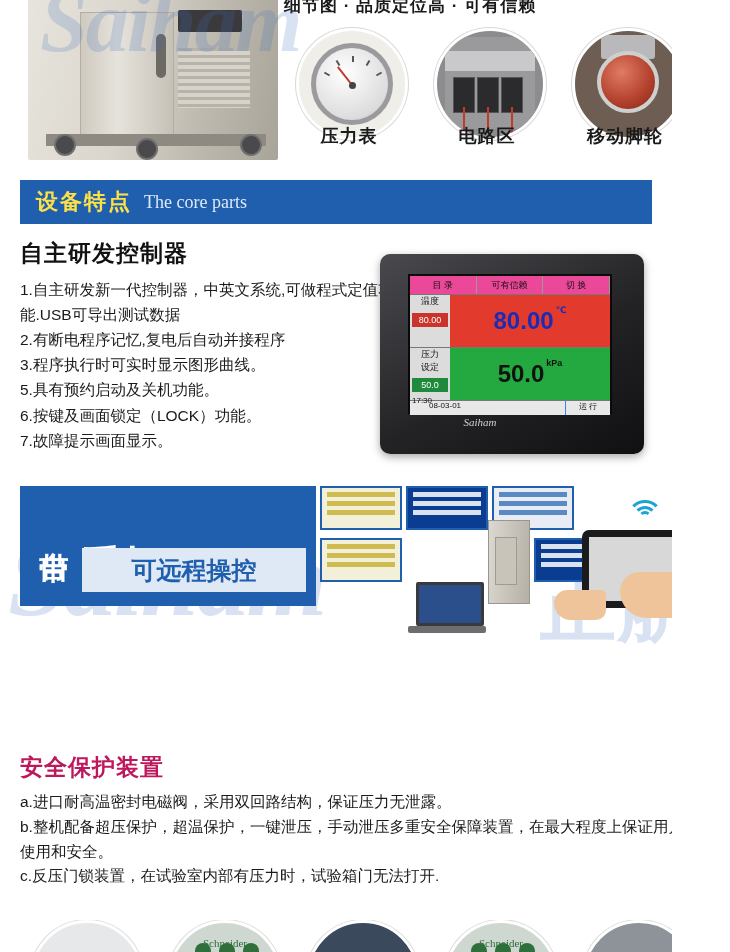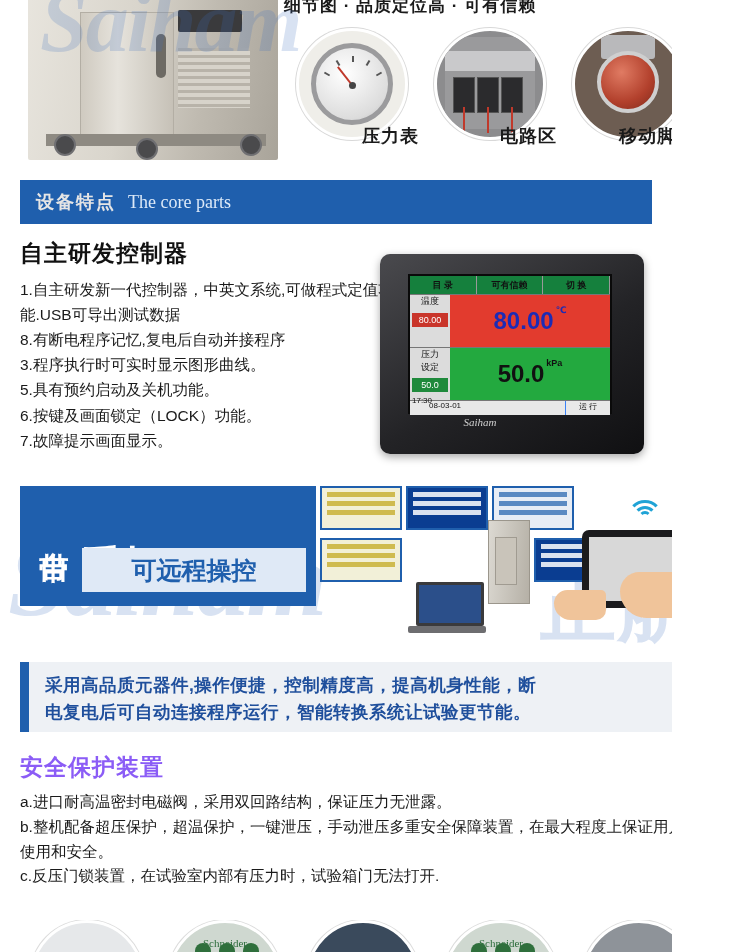--- a/index.html
+++ b/index.html
@@ -74,55 +74,55 @@
   .elec-rail{position:absolute;left:0;top:14px;width:100%;height:20px;background:#c9c9cb;}
   .elec-unit{position:absolute;top:40px;width:20px;height:34px;background:#2b2b2d;border:1px solid #555;}
   .elec-wire{position:absolute;width:2px;height:26px;background:#c0392b;top:70px;}
   .caster-photo-wheel{
     position:absolute;left:22px;top:20px;width:62px;height:62px;border-radius:50%;
     background:radial-gradient(circle at 38% 32%,#e07b63,#b2402c 60%,#7e2a1c);
     border:4px solid #cfcfcf;box-sizing:border-box;
   }
   .caster-photo-fork{position:absolute;left:26px;top:4px;width:54px;height:24px;background:#b9b9bb;border-radius:3px;}
   .cap{
-    position:absolute;top:124px;width:140px;text-align:right;
+    position:absolute;top:124px;width:140px;text-align:center;
     font-size:18px;font-weight:bold;color:#1a1a1a;letter-spacing:1px;
   }
   .cap-1{left:279px;}
   .cap-2{left:417px;}
   .cap-3{left:555px;}
 
   
   .section-bar{
     margin:12px 20px 0 20px;height:44px;background:#1f5fad;
     display:flex;align-items:center;padding-left:16px;box-sizing:border-box;
     position:relative;z-index:6;
   }
-  .section-bar .cn{color:#e5e5e5;font-size:18px;font-weight:bold;letter-spacing:2px;}
+  .section-bar .cn{color:#fde047;font-size:22px;font-weight:bold;letter-spacing:2px;}
   .section-bar .en{color:#dce9f8;font-size:18px;margin-left:12px;font-family:"Liberation Serif",serif;}
 
   .h2cn{
     margin:14px 0 8px 20px;font-size:23px;font-weight:bold;color:#111;letter-spacing:1px;
     position:relative;z-index:6;
   }
   .bullets{
     margin:0 0 0 20px;width:390px;font-size:15.5px;line-height:1.62;color:#1a1a1a;
     position:relative;z-index:6;
   }
   .bullets div{white-space:nowrap;}
   .bullets .wrap2{white-space:normal;width:375px;}
 
   
   .hmi{
     position:absolute;right:28px;top:254px;width:264px;height:200px;
     background:linear-gradient(150deg,#4a4a4e,#232326 55%,#101012);
     border-radius:10px;box-shadow:0 3px 8px rgba(0,0,0,.35);z-index:6;
   }
   .hmi-screen{position:absolute;left:28px;top:20px;width:200px;height:136px;background:#cfcfcf;border:2px solid #0a0a0a;}
-  .hmi-menubar{display:flex;height:18px;background:#15803d;border-bottom:1px solid #777;font-weight:bold;}
+  .hmi-menubar{display:flex;height:18px;background:#ec4899;border-bottom:1px solid #777;}
   .hmi-menubar span{flex:1;text-align:center;font-size:9px;line-height:18px;color:#111;border-right:1px solid #999;}
   .hmi-row{position:relative;height:52px;border-bottom:1px solid #777;}
   .hmi-row .lbl{position:absolute;left:0;top:0;width:40px;height:100%;background:#dcdcdc;font-size:9px;color:#111;text-align:center;}
   .hmi-row .lbl b{display:block;margin-top:0;font-weight:normal;}
   .hmi-row .sv{position:absolute;left:2px;top:18px;width:36px;height:14px;background:#c9352a;color:#fff;font-size:9px;text-align:center;line-height:14px;}
   .hmi-row .sv2{position:absolute;left:2px;top:18px;width:36px;height:14px;background:#1f8a3c;color:#fff;font-size:9px;text-align:center;line-height:14px;}
   .hmi-row .big{position:absolute;left:40px;top:0;right:0;height:100%;display:flex;align-items:center;justify-content:center;}
   .hmi-row.temp .big{background:#e23b2e;color:#1c2bb5;font-size:24px;font-weight:bold;}
   .hmi-row.pres .big{background:#23a93f;color:#111;font-size:24px;font-weight:bold;}
   .hmi-unit{font-size:9px;margin-left:2px;align-self:flex-start;margin-top:10px;}
@@ -157,21 +157,21 @@
   .machine-mini .d{position:absolute;left:6px;top:16px;width:20px;height:46px;background:#c9c4ba;border:1px solid #a09b91;}
 
   
   .quote{
     position:absolute;left:20px;top:662px;width:690px;height:70px;
     background:#eef1f5;border-left:9px solid #1f5fad;box-sizing:border-box;
     padding:10px 12px 0 16px;z-index:6;
   }
   .quote p{margin:0;font-size:17.5px;line-height:1.55;color:#1f4f9c;font-weight:bold;letter-spacing:0.5px;}
 
-  .h2cn2{position:absolute;left:20px;top:752px;font-size:23px;font-weight:bold;color:#8b5cf6;letter-spacing:1px;z-index:6;}
+  .h2cn2{position:absolute;left:20px;top:752px;font-size:23px;font-weight:bold;color:#be185d;letter-spacing:1px;z-index:6;}
   .safety{position:absolute;left:20px;top:790px;width:686px;font-size:15.5px;line-height:1.6;color:#1a1a1a;z-index:6;}
 
   
   .bottom{position:absolute;left:0;top:920px;width:730px;height:32px;z-index:6;overflow:hidden;}
   .bcirc{position:absolute;top:0;width:108px;height:108px;border-radius:50%;border:3px solid #fff;box-shadow:0 0 0 1px #dcdcdc;overflow:hidden;}
   .b1{left:30px;background:#e6e8ea;}
   .b2{left:168px;background:#cfd8d0;}
   .b3{left:306px;background:#3a4a5c;}
   .b4{left:444px;background:#cfd8d0;}
   .b5{left:582px;background:#8e9399;}
@@ -238,21 +238,21 @@
   </div>
 
   <div class="section-bar">
     <span class="cn">设备特点</span>
     <span class="en">The core parts</span>
   </div>
 
   <div class="h2cn">自主研发控制器</div>
   <div class="bullets">
     <div class="wrap2">1.自主研发新一代控制器，中英文系统,可做程式定值功能.USB可导出测试数据</div>
-    <div>8.有断电程序记忆,复电后自动并接程序</div>
+    <div>2.有断电程序记忆,复电后自动并接程序</div>
     <div>3.程序执行时可实时显示图形曲线。</div>
     <div>5.具有预约启动及关机功能。</div>
     <div>6.按键及画面锁定（LOCK）功能。</div>
     <div>7.故障提示画面显示。</div>
   </div>
 
   <div class="hmi">
     <div class="hmi-screen">
       <div class="hmi-menubar">
         <span>目 录</span>
@@ -335,24 +335,20 @@
       <i style="width:18px;height:18px;top:16px;"></i>
       <i style="width:7px;height:7px;top:21px;"></i>
     </div>
     <div class="tablet">
       <div class="tscr"></div>
     </div>
     <div class="hand"></div>
     <div class="hand2"></div>
   </div>
 
-  <div class="quote">
-    <p>采用高品质元器件,操作便捷，控制精度高，提高机身性能，断</p>
-    <p>电复电后可自动连接程序运行，智能转换系统让试验更节能。</p>
-  </div>
 
   <div class="h2cn2">安全保护装置</div>
   <div class="safety">
     <div>a.进口耐高温密封电磁阀，采用双回路结构，保证压力无泄露。</div>
     <div>b.整机配备超压保护，超温保护，一键泄压，手动泄压多重安全保障装置，在最大程度上保证用户的使用和安全。</div>
     <div>c.反压门锁装置，在试验室内部有压力时，试验箱门无法打开.</div>
   </div>
 
   <div class="bottom">
     <div class="bcirc b1"></div>

